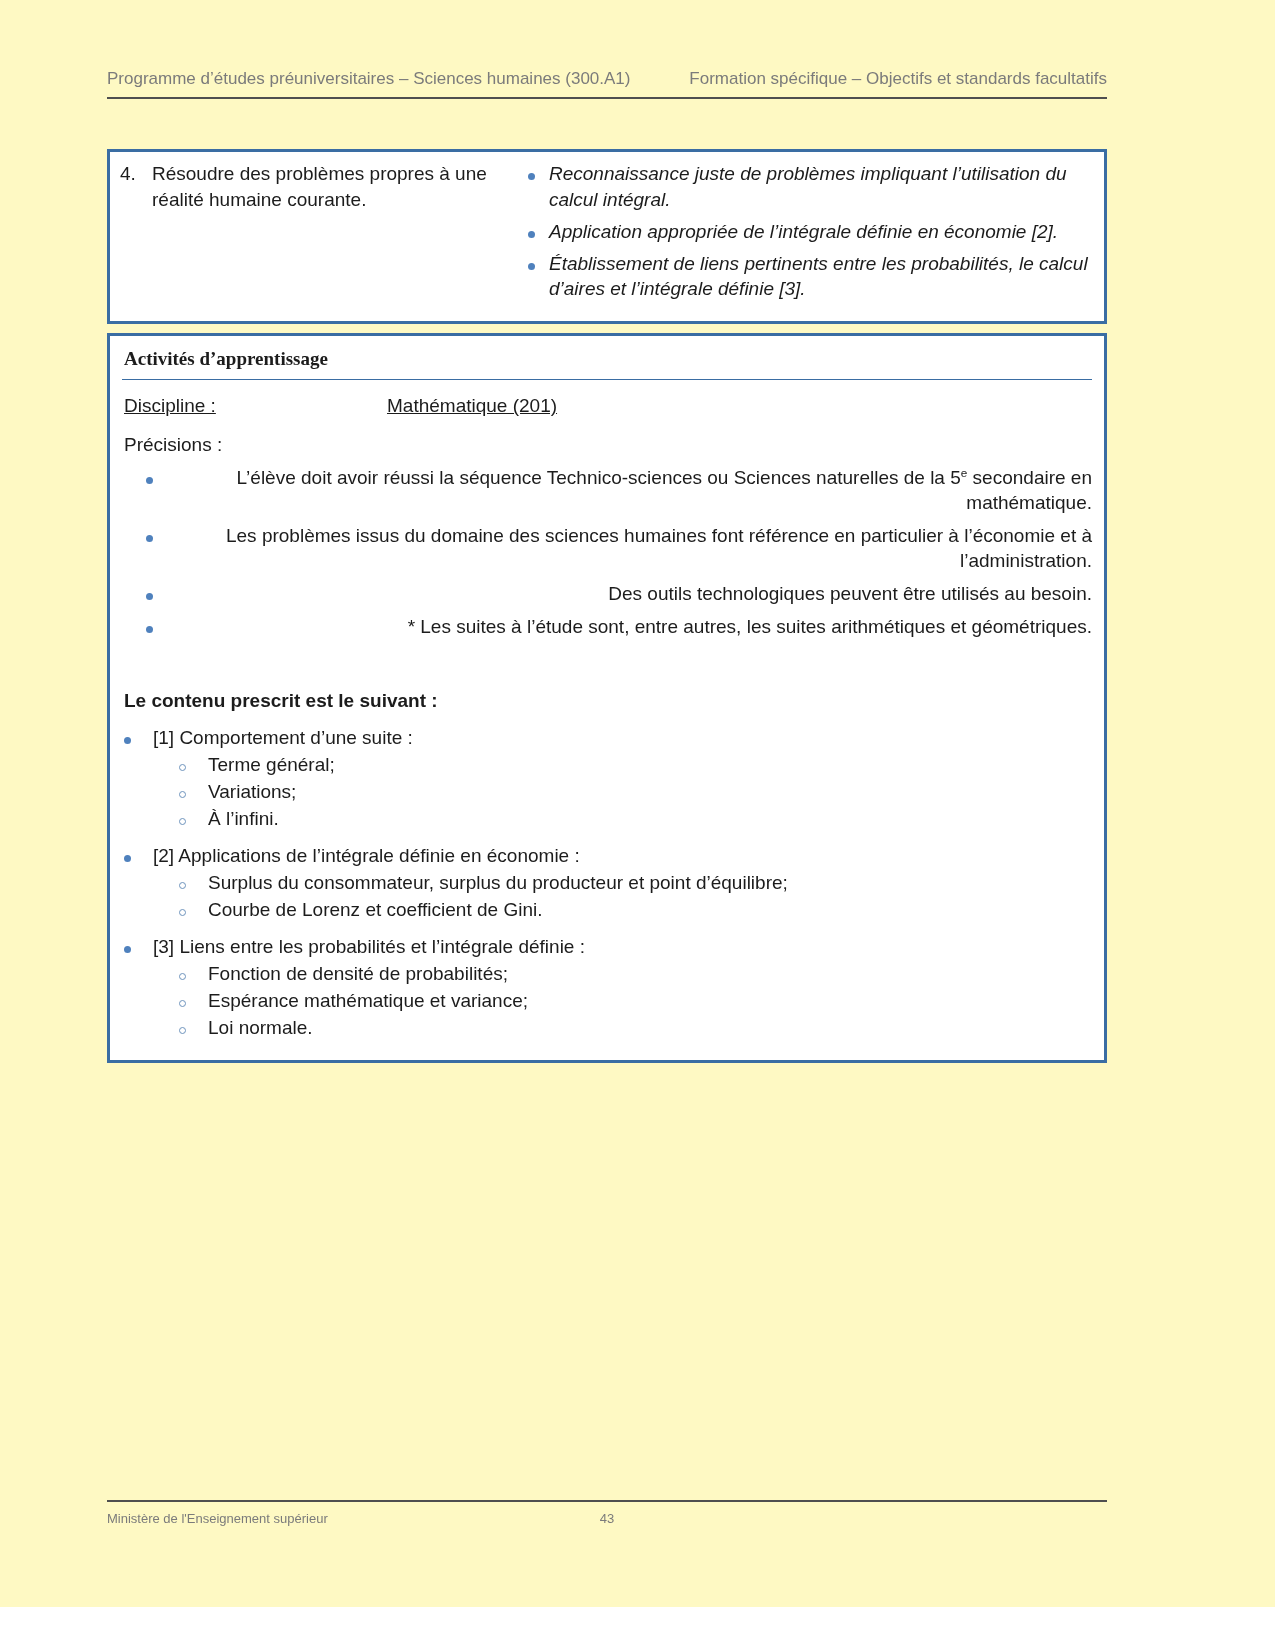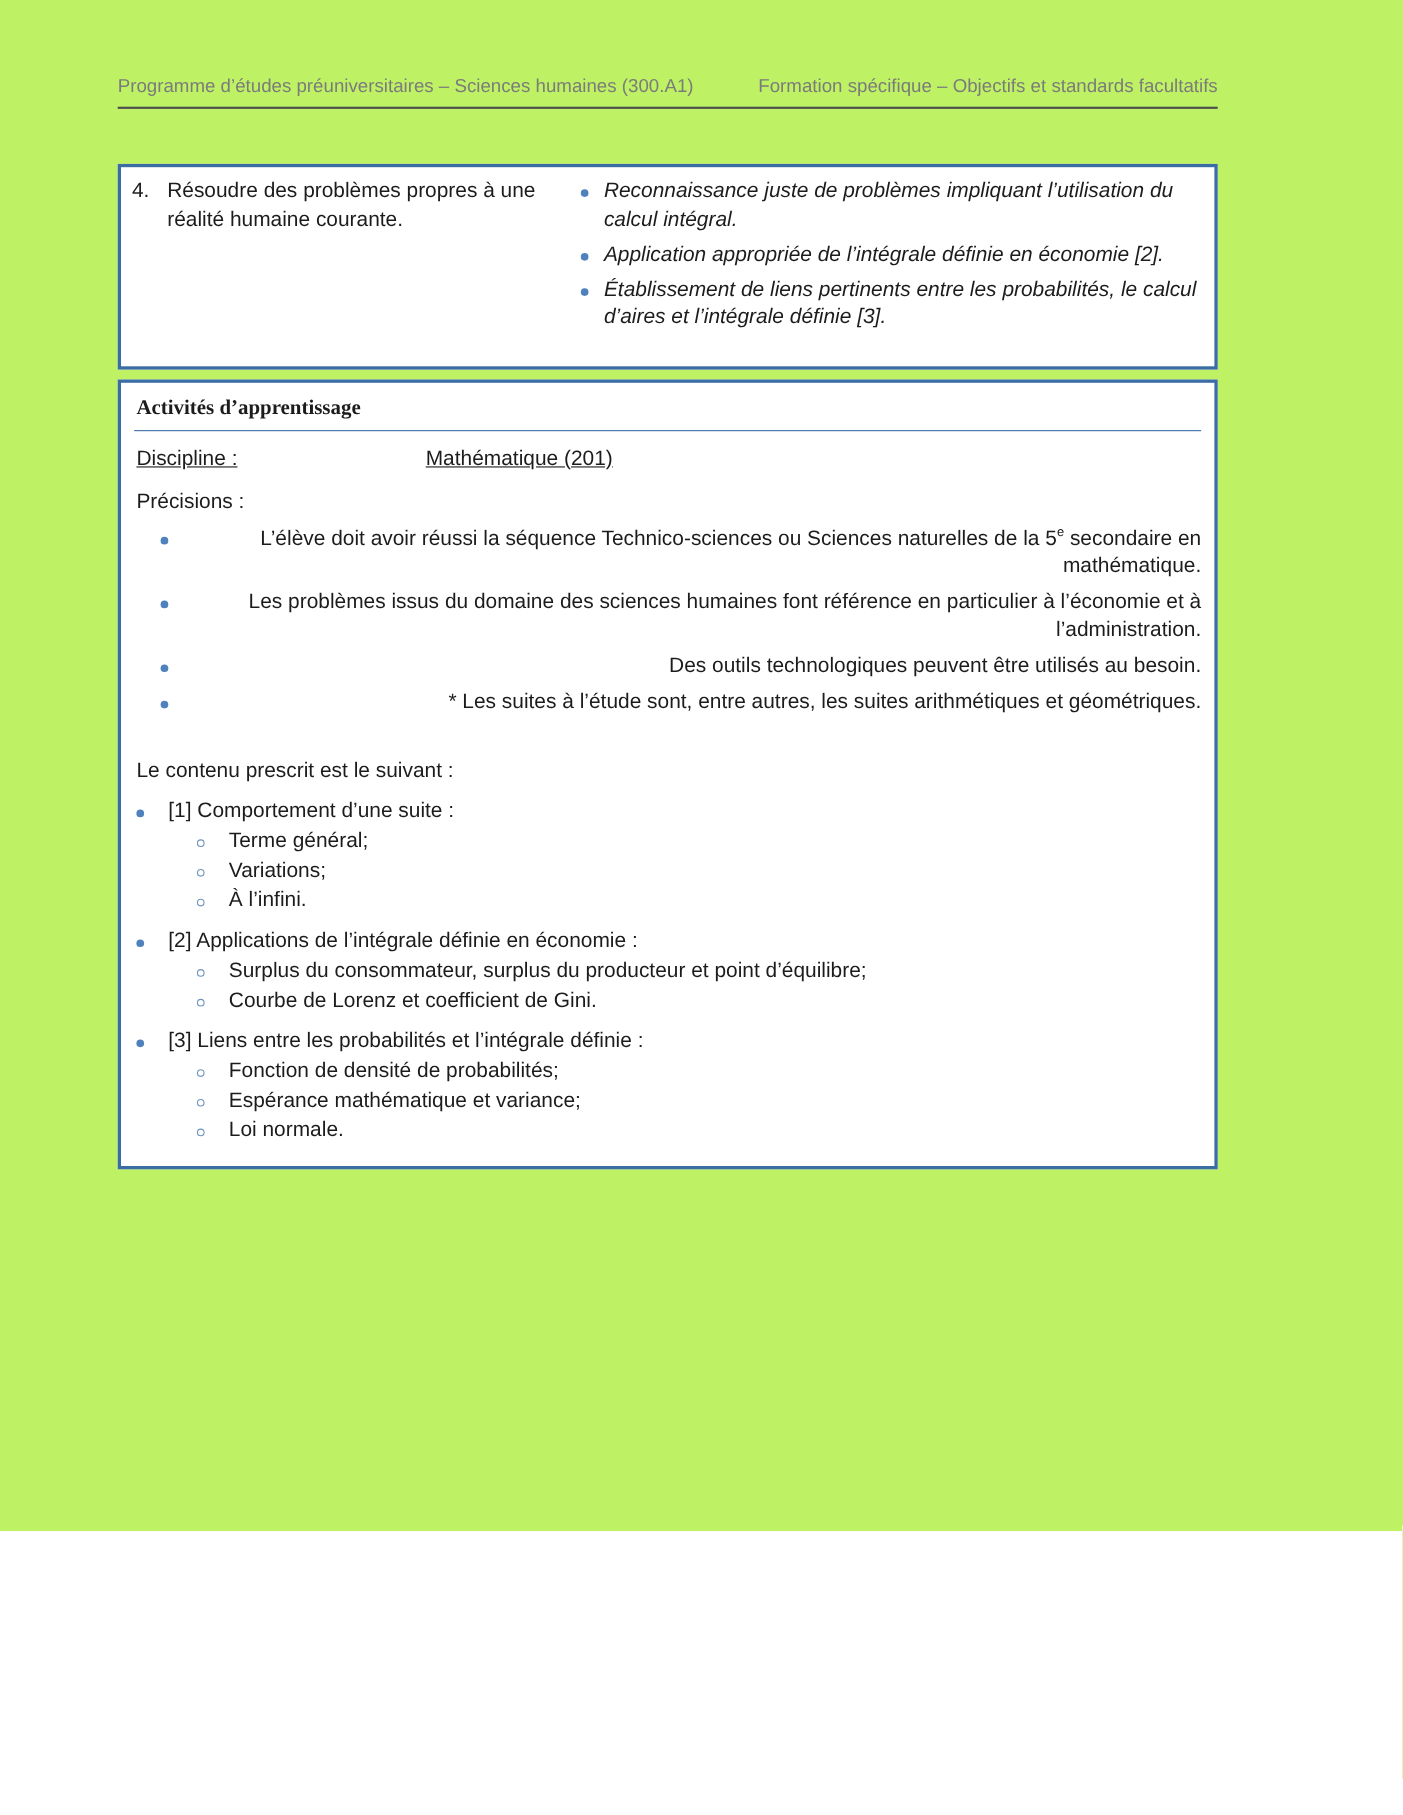--- a/index.html
+++ b/index.html
@@ -3,22 +3,22 @@
 <meta charset="utf-8">
 <style>
   html, body {
     margin: 0;
     padding: 0;
     background: #ffffff;
   }
   .page {
     position: relative;
     width: 1275px;
-    height: 1392px;
-    background: #bef264;
+    height: 1607px;
+    background: #fef9c3;
     font-family: "Liberation Sans", sans-serif;
     color: #1c1c1c;
     font-size: 19px;
     line-height: 1.32;
     overflow: hidden;
     box-sizing: border-box;
   }
   .content {
     position: absolute;
     left: 107px;
@@ -54,21 +54,21 @@
     display: flex;
   }
   .obj-num { flex: 0 0 32px; }
   .obj-statement { flex: 1; padding-right: 14px; }
   .obj-right { flex: 1; font-style: italic; }
 
   .bullet-row {
     display: flex;
     margin: 0 0 7px 0;
   }
-  .bullet-row:last-child { margin-bottom: 16px; }
+  .bullet-row:last-child { margin-bottom: 4px; }
   .marker-cell {
     flex: 0 0 31px;
     padding-left: 10px;
     box-sizing: border-box;
   }
   .dot {
     display: inline-block;
     width: 7px;
     height: 7px;
     border-radius: 50%;
@@ -116,21 +116,22 @@
   .li {
     display: flex;
     margin: 8px 0 0 0;
   }
   .li .marker-cell { padding-left: 2px; }
   .li.sub {
     padding-left: 55px;
     margin: 2px 0 0 0;
   }
   .intro-par {
-    margin: 36px 2px 2px 2px;
+    margin: 48px 2px 2px 2px;
+    font-weight: bold;
   }
   .group { margin-top: 12px; }
   sup {
     font-size: 0.62em;
     line-height: 0;
   }
   
   .page-footer {
     position: absolute;
     left: 107px;

